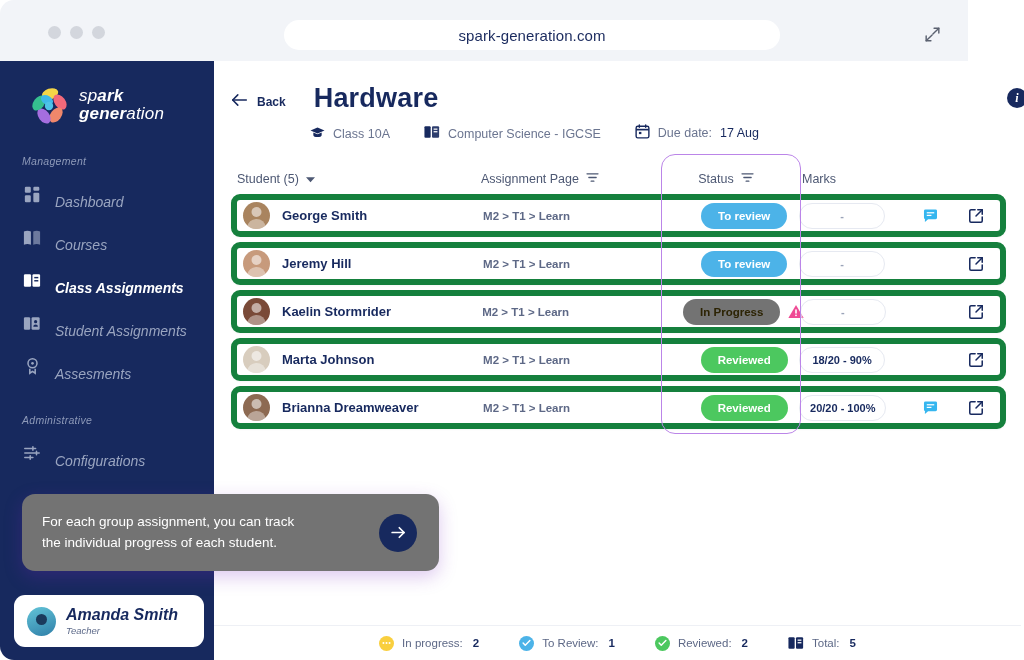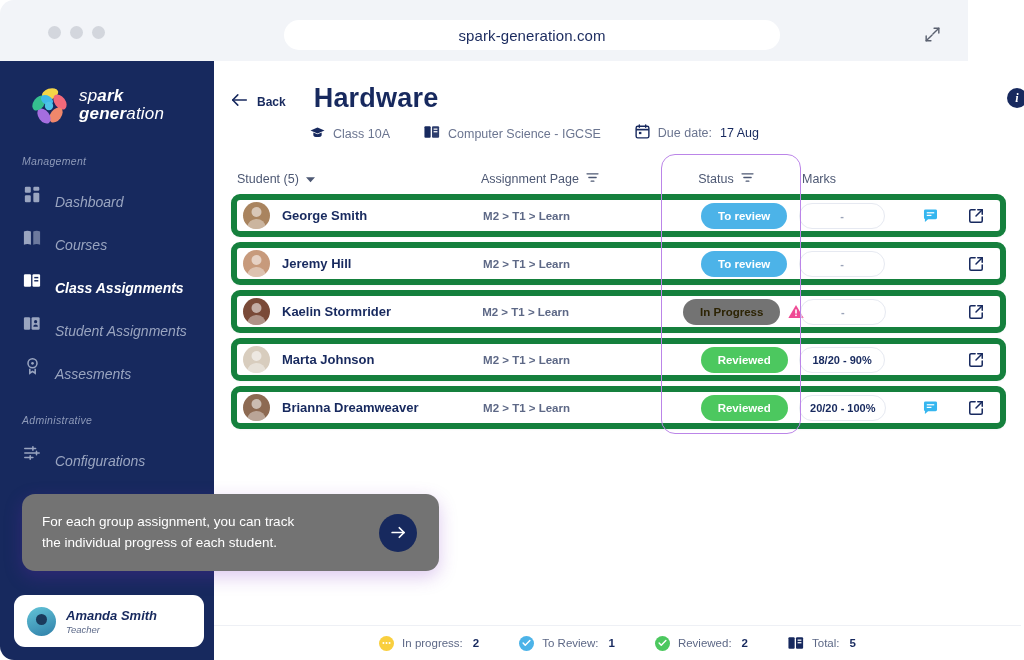--- a/index.html
+++ b/index.html
@@ -85,21 +85,21 @@
   }
   .user-avatar {
     width: 29px; height: 29px; border-radius: 50%;
     background: linear-gradient(160deg,#63c4d8 0%, #2f7fa8 100%);
     position: relative; overflow: hidden; flex: none;
   }
   .user-avatar::after{
     content:""; position:absolute; left:9px; top:7px;
     width:11px; height:11px; border-radius:50%; background:#1b3a5c;
   }
-  .user-name { font-size: 13px; color: #17295e; font-weight: 700; }
+  .user-name { font-size: 16px; color: #17295e; font-weight: 700; }
   .user-role { font-size: 9.5px; color: #5e6b8a; margin-top: 1px; }
 
   
   .callout {
     position: absolute; left: 22px; top: 494px;
     width: 417px; height: 77px;
     background: #737373; border-radius: 13px;
     display: flex; align-items: center;
     box-shadow: 0 6px 18px rgba(120,40,190,.25);
     z-index: 30;

